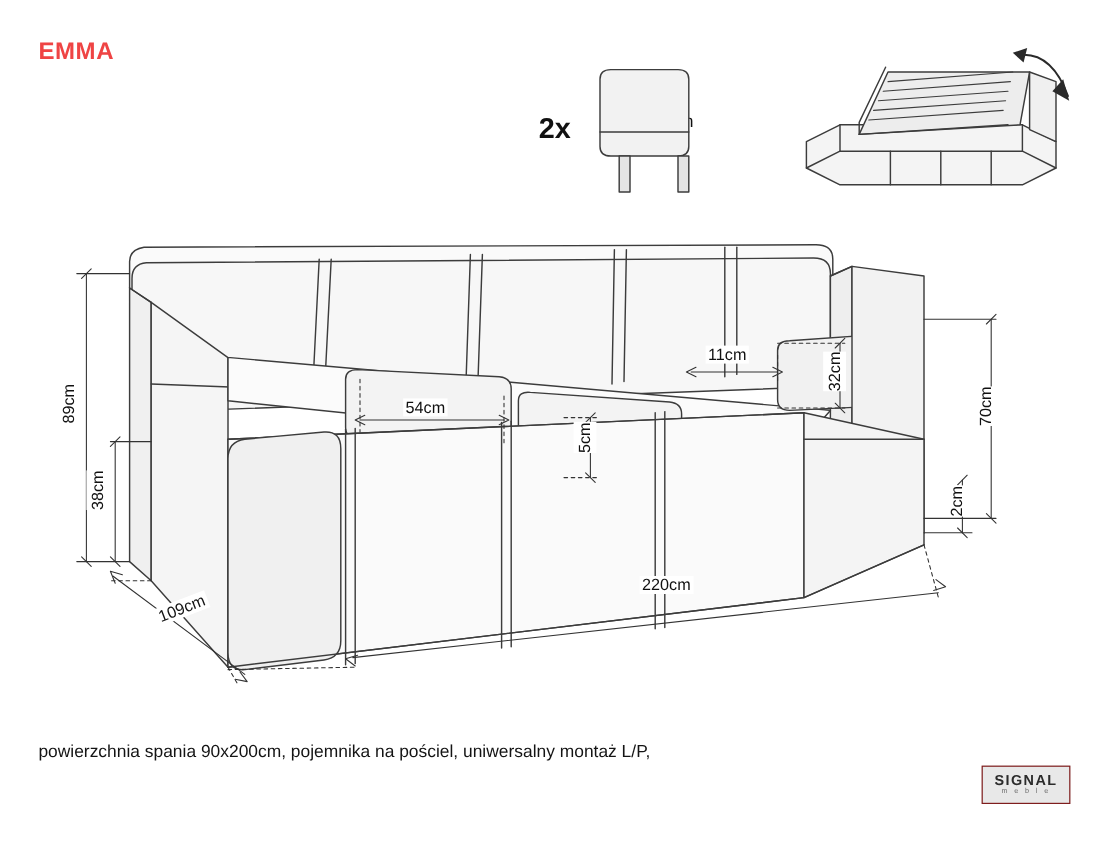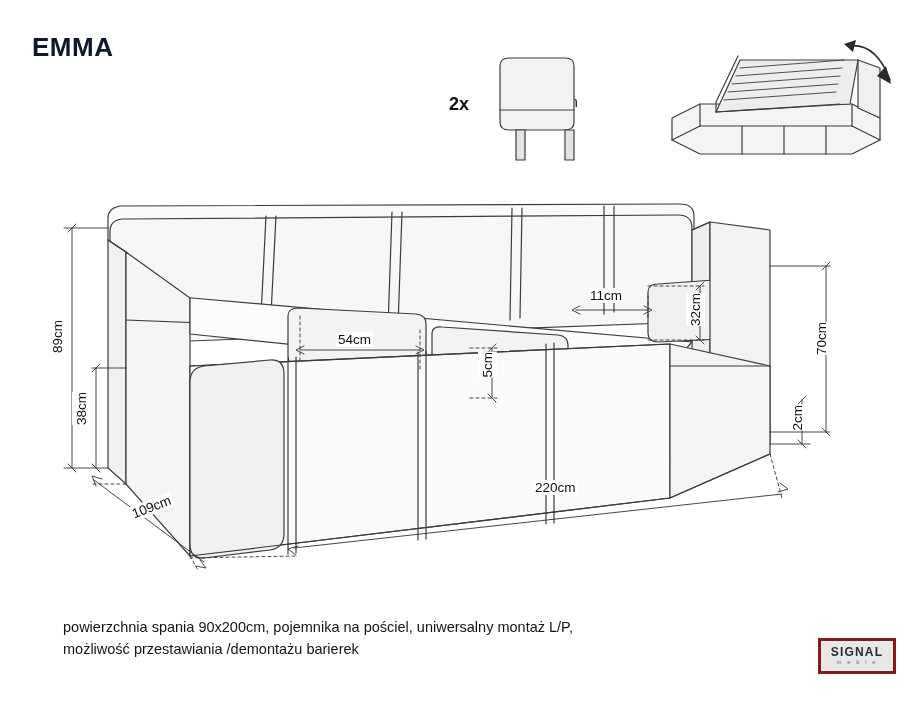--- a/index.html
+++ b/index.html
@@ -15,35 +15,35 @@
     position: relative;
     width: 920px;
     height: 704px;
     background: #ffffff;
     overflow: hidden;
   }
   .title {
     position: absolute;
     left: 32px;
     top: 32px;
-    font-size: 26px;
+    font-size: 20px;
     font-weight: bold;
     letter-spacing: 0.5px;
-    color: #0f172a;
+    color: #ef4444;
   }
   .caption {
     position: absolute;
     left: 32px;
     top: 616px;
     width: 700px;
     font-size: 14.5px;
     line-height: 22px;
     color: #141414;
   }
-  .caption div { white-space: nowrap; margin-left: 31px; }
+  .caption div { white-space: nowrap; }
 
   .dim-label {
     position: absolute;
     font-size: 13.5px;
     color: #111111;
     background: #ffffff;
     padding: 0 2px;
     white-space: nowrap;
   }
   .vert {
@@ -51,41 +51,41 @@
     transform: rotate(180deg);
   }
   .rot-109 {
     transform: rotate(-21deg);
     transform-origin: left top;
   }
   .twox {
     position: absolute;
     left: 449px;
     top: 94px;
-    font-size: 18px;
+    font-size: 24px;
     font-weight: bold;
     color: #111111;
   }
   .pillow-label {
     position: absolute;
     left: 519px;
     top: 94px;
     font-size: 14.5px;
     color: #111111;
   }
   svg { position: absolute; left: 0; top: 0; }
 
   .logo {
     position: absolute;
     left: 818px;
     top: 638px;
     width: 72px;
     height: 30px;
     background: #e8e8e8;
-    border: 3px solid #7f1d1d;
+    border: 1px solid #7f1d1d;
     display: flex;
     flex-direction: column;
     align-items: center;
     justify-content: center;
   }
   .logo .l1 {
     font-size: 12px;
     font-weight: bold;
     letter-spacing: 1.2px;
     color: #2b2b2b;
@@ -259,21 +259,20 @@
   <div class="dim-label vert" style="left:788px; top:405px;">2cm</div>
   <div class="dim-label" style="left:336px; top:332px;">54cm</div>
   <div class="dim-label vert" style="left:686px; top:293px;">32cm</div>
   <div class="dim-label" style="left:588px; top:288px;text-align:right;">11cm</div>
   <div class="dim-label vert" style="left:478px; top:352px;">5cm</div>
   <div class="dim-label rot-109" style="left:128px; top:508px;">109cm</div>
   <div class="dim-label" style="left:533px; top:480px;">220cm</div>
 
   <div class="caption">
     <div>powierzchnia spania 90x200cm, pojemnika na pościel, uniwersalny montaż L/P,</div>
-    <div>możliwość przestawiania /demontażu barierek</div>
   </div>
 
   <div class="logo">
     <div class="l1">SIGNAL</div>
     <div class="l2">m e b l e</div>
   </div>
 
 </div>
 
 </body></html>

